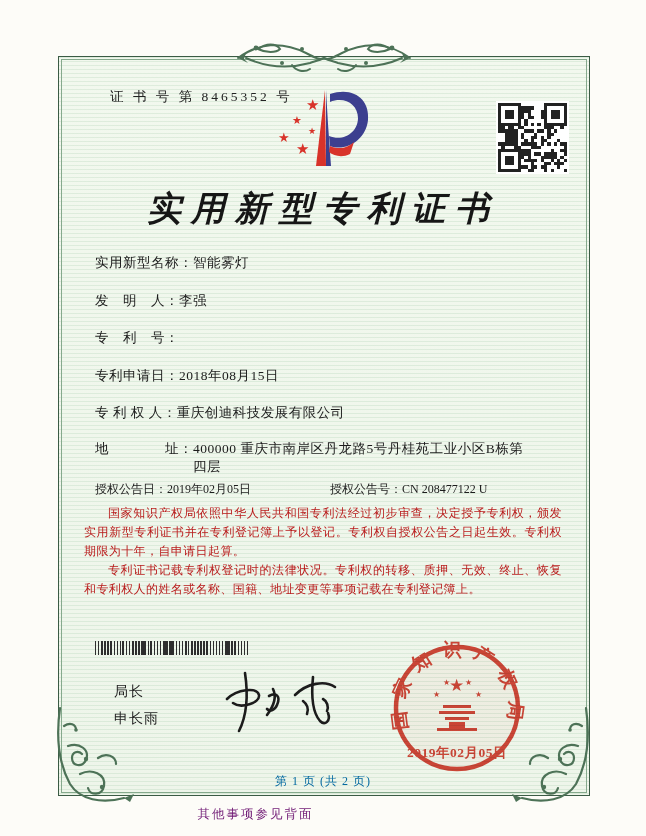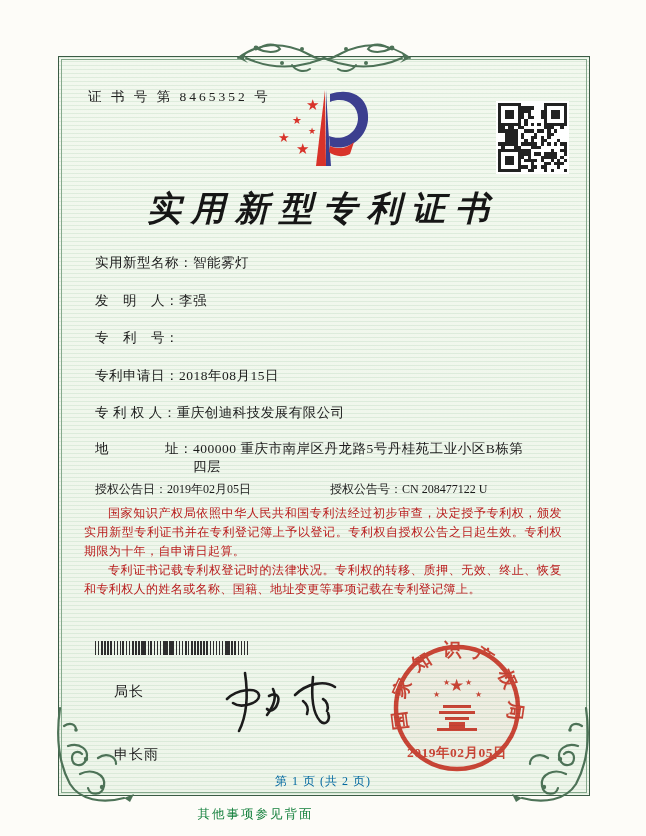--- a/index.html
+++ b/index.html
@@ -13,21 +13,21 @@
     background:
       repeating-linear-gradient(180deg, rgba(140,190,150,0.20) 0 1px, rgba(255,255,255,0) 1px 4px),
       linear-gradient(180deg,#f2f8ee,#eef5ea);
   }
   .frame::before {
     content:""; position:absolute; inset:2px; border:1px solid #86a98d; pointer-events:none;
   }
 
   .abs { position:absolute; }
 
-  .cert-no { left:88px; top:88px; font-size:13.5px; letter-spacing:3px; color:#222; }
+  .cert-no { left:110px; top:88px; font-size:13.5px; letter-spacing:3px; color:#222; }
 
   .logo { left:268px; top:84px; width:110px; height:96px; }
   .qr { left:496px; top:101px; width:73px; height:73px; background:#fff; padding:2px; }
 
   .title {
     left:0; top:186px; width:646px; text-align:center;
     font-size:34px; font-weight:700; letter-spacing:10px; color:#161616;font-style:italic;
   }
 
   .field-row { left:95px; width:440px; font-size:13.5px; color:#1c1c1c; display:flex; }
@@ -42,27 +42,27 @@
   .paras p { text-indent:2em; letter-spacing:0.4px; }
 
   .barcode {
     left:95px; top:641px; width:153px; height:14px;
     background:
       repeating-linear-gradient(90deg, transparent 0 6px, #2e2e2e 6px 8px, transparent 8px 13px, #2e2e2e 13px 14px, transparent 14px 21px),
       repeating-linear-gradient(90deg, #2e2e2e 0 1.4px, transparent 1.4px 3.1px);
   }
 
   .director-title { left:114px; top:683px; font-size:14px; letter-spacing:1px; color:#222; }
-  .director-name  { left:114px; top:710px; font-size:14px; letter-spacing:1px; color:#222;margin-top:36px; }
+  .director-name  { left:114px; top:710px; font-size:14px; letter-spacing:1px; color:#222; }
   .signature { left:213px; top:663px; width:140px; height:78px; }
 
   .seal { left:381px; top:635px; width:152px; height:152px; mix-blend-mode:multiply; opacity:0.93; }
 
   .page-num { left:0; top:773px; width:646px; text-align:center; font-size:12px; color:#0369a1; letter-spacing:1px; }
-  .back-note { left:0; top:806px; width:511px; text-align:center; font-size:12.5px; color:#15803d; letter-spacing:2px; }
+  .back-note { left:0; top:806px; width:511px; text-align:center; font-size:12.5px; color:#701a75; letter-spacing:2px; }
 
   .ornament-top { left:232px; top:35px; width:184px; height:46px; }
   .corner-bl { left:46px; top:700px; width:96px; height:110px; }
   .corner-br { left:504px; top:700px; width:96px; height:110px; transform:scaleX(-1); }
 </style>
 </head>
 <body>
 
 <div class="page">
 

